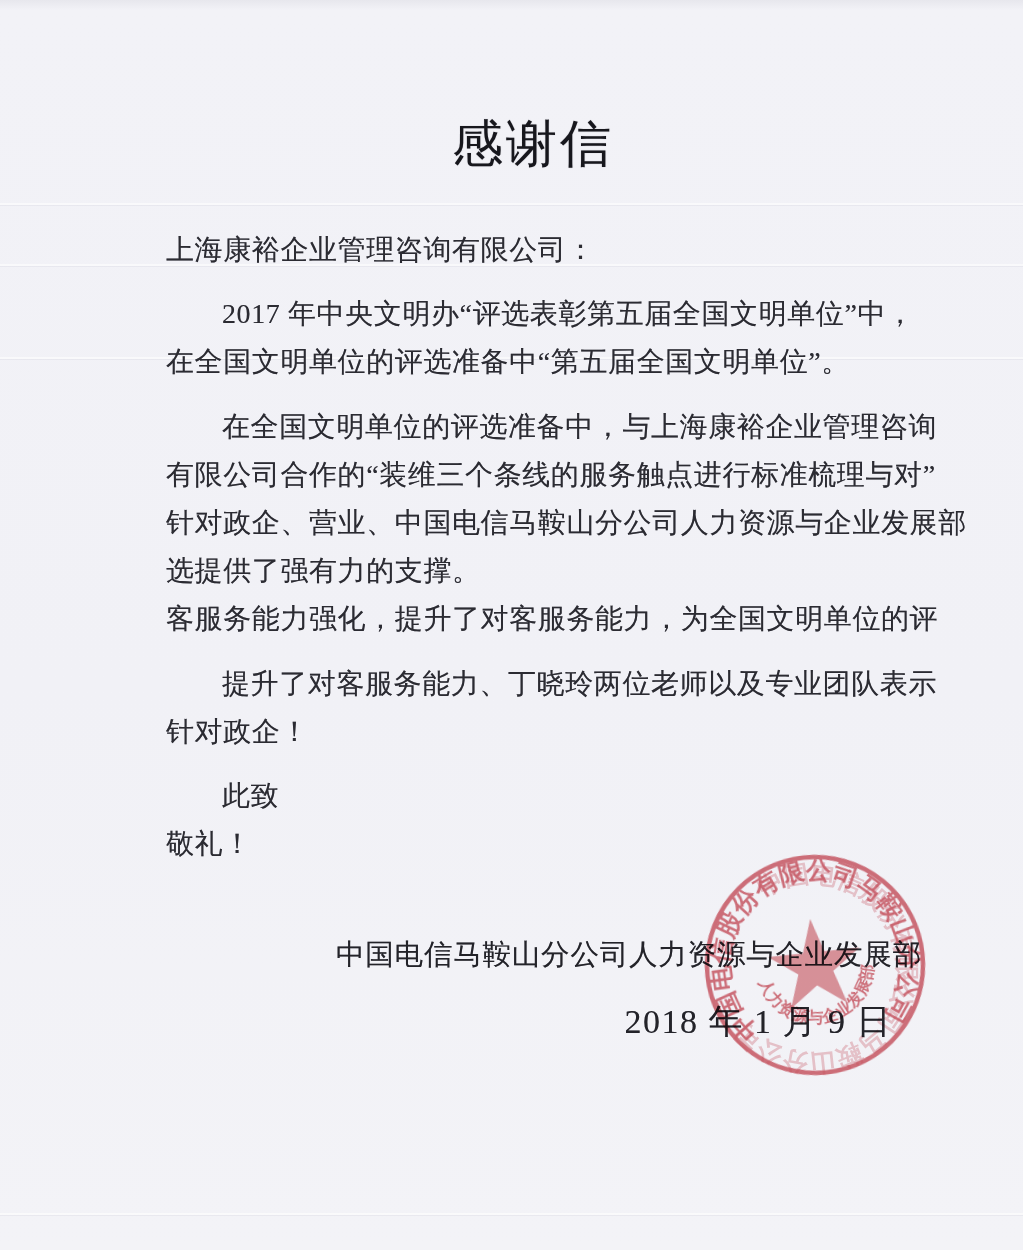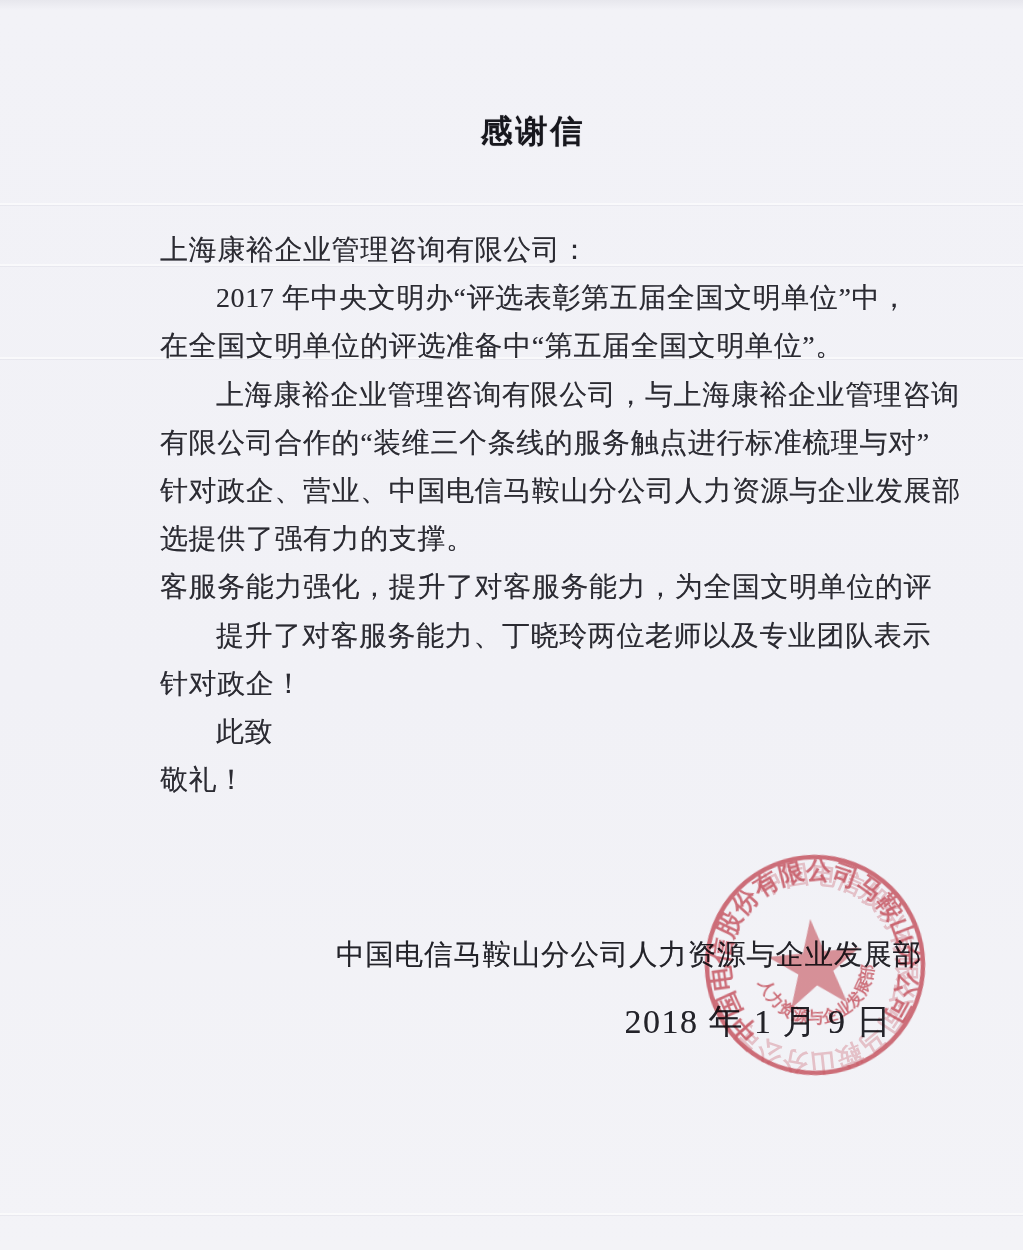--- a/index.html
+++ b/index.html
@@ -15,34 +15,34 @@
   
   .scanline {
     position: absolute; left: 0; right: 0; height: 2px;
     background: rgba(255,255,255,0.55);
     box-shadow: 0 1px 0 rgba(205,205,215,0.25);
     pointer-events: none;
   }
   .page-title {
     position: absolute; top: 110px; left: 158px; width: 750px;
     margin: 0; text-align: center;
-    font-size: 32px; font-weight: bold; letter-spacing: 3px;
+    font-size: 51px; font-weight: normal; letter-spacing: 3px;
     color: #17171d;
     text-shadow: 0 0 1px rgba(30,30,40,0.35);
   }
   .letter-body {
-    position: absolute; left: 160px; top: 226px; width: 750px;
+    position: absolute; left: 166px; top: 226px; width: 750px;
   }
   .line {
     height: 48.2px; line-height: 48.2px;
     font-size: 28px; color: #2b2b32;
     letter-spacing: 0.6px; white-space: nowrap;
     text-shadow: 0 0 0.6px rgba(40,40,50,0.45);
   }
-  .indent { text-indent: 56px; }
+  .indent { text-indent: 56px; margin-top: 16px; }
   .signature-line {
     position: absolute; top: 936px; right: 101px;
     font-size: 28.5px; color: #232329; letter-spacing: 0.8px;
     text-shadow: 0 0 0.6px rgba(40,40,50,0.45);
     white-space: nowrap;
   }
   .date-line {
     position: absolute; top: 999px; right: 131px;
     font-size: 34px; color: #232329; letter-spacing: 1.5px;
     text-shadow: 0 0 0.6px rgba(40,40,50,0.45);
@@ -68,21 +68,21 @@
   <div class="scanline" style="top:264px"></div>
   <div class="scanline" style="top:357px"></div>
   <div class="scanline" style="top:1213px"></div>
 
   <h1 class="page-title">感谢信</h1>
 
   <div class="letter-body">
     <div class="line">上海康裕企业管理咨询有限公司：</div>
     <div class="line indent">2017 年中央文明办“评选表彰第五届全国文明单位”中，</div>
     <div class="line">在全国文明单位的评选准备中“第五届全国文明单位”。</div>
-    <div class="line indent">上海康裕企业管理咨询有限公司，与上海康裕企业管理咨询</div>
+    <div class="line indent">在全国文明单位的评选准备中，与上海康裕企业管理咨询</div>
     <div class="line">有限公司合作的“装维三个条线的服务触点进行标准梳理与对”</div>
     <div class="line">针对政企、营业、中国电信马鞍山分公司人力资源与企业发展部</div>
     <div class="line">选提供了强有力的支撑。</div>
     <div class="line">客服务能力强化，提升了对客服务能力，为全国文明单位的评</div>
     <div class="line indent">提升了对客服务能力、丁晓玲两位老师以及专业团队表示</div>
     <div class="line">针对政企！</div>
     <div class="line indent">此致</div>
     <div class="line">敬礼！</div>
   </div>
 

